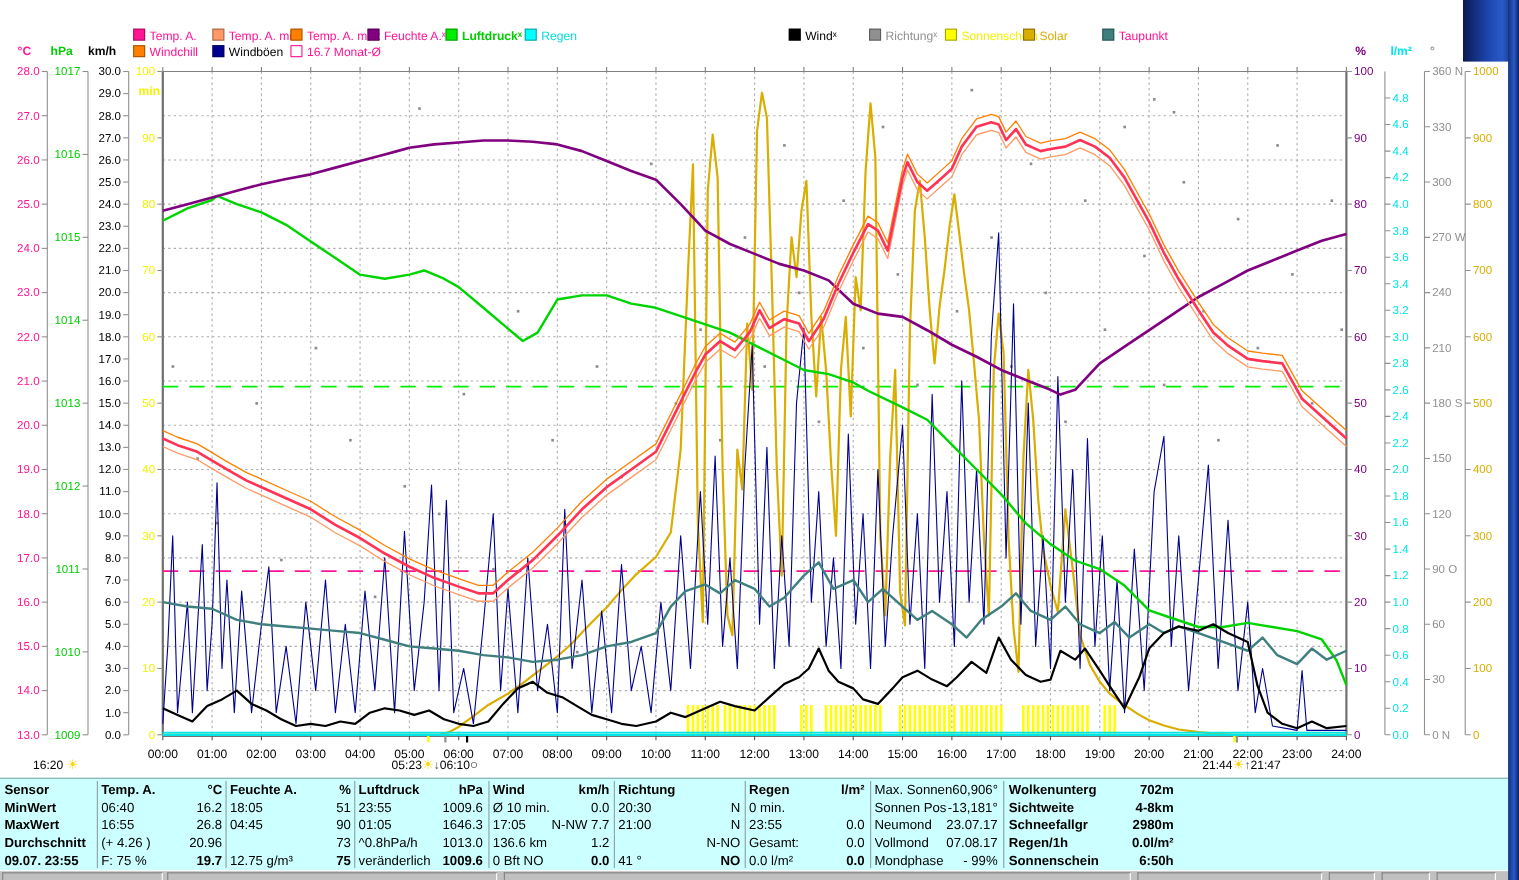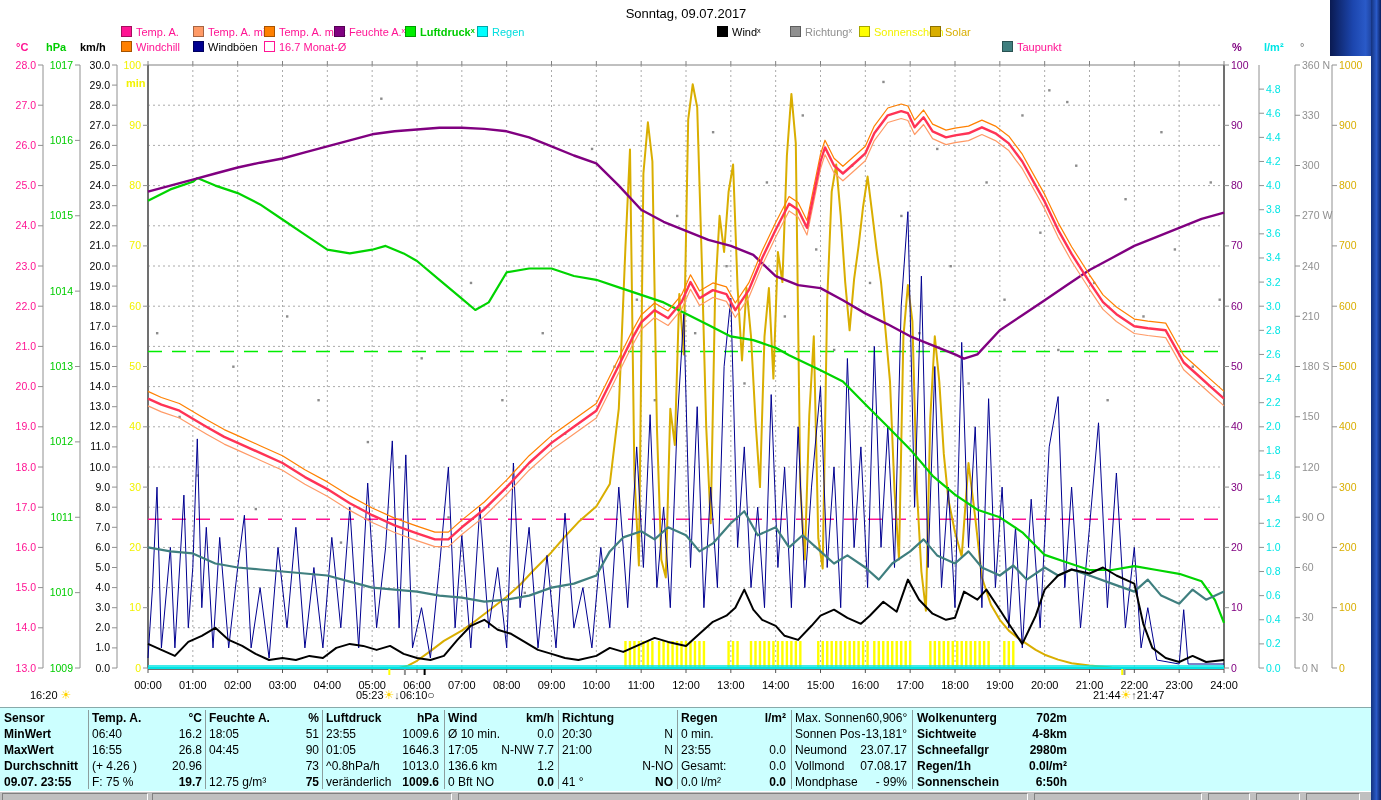--- a/index.html
+++ b/index.html
@@ -25,34 +25,33 @@
         border-right:1px solid #fff;background:#c0c0c0;box-sizing:border-box;}
   #desk-band{position:absolute;top:0;left:1371px;width:10px;height:800px;
              background:linear-gradient(to right,#14327d,#2a5ac8 55%,#0a1f5e);}
   #desk-notch{position:absolute;top:0;left:1330px;width:51px;height:56px;
              background:linear-gradient(to right,#0a1a52,#1c46ae 45%,#2a5ac8 70%,#0a1f5e);}
 </style>
 </head>
 <body>
 
 <div id="page">
-  <div id="title">Sonntag, 09.07.2017</div>
 
   <div id="legend">
       <div class="legend-item" style="left: 121px; top: 26px;"><span class="box" style="background: rgb(255, 20, 147); border: 1px solid rgba(0, 0, 0, 0.35);"></span><span style="color: rgb(255, 20, 147);">Temp. A.</span></div>
       <div class="legend-item" style="left: 193px; top: 26px;"><span class="box" style="background: rgb(255, 154, 102); border: 1px solid rgba(0, 0, 0, 0.35);"></span><span style="color: rgb(255, 20, 147);">Temp. A. min</span></div>
       <div class="legend-item" style="left: 264px; top: 26px;"><span class="box" style="background: rgb(255, 128, 0); border: 1px solid rgba(0, 0, 0, 0.35);"></span><span style="color: rgb(255, 20, 147);">Temp. A. max</span></div>
       <div class="legend-item" style="left: 334px; top: 26px; text-align: center;"><span class="box" style="background: rgb(128, 0, 128); border: 1px solid rgba(0, 0, 0, 0.35);"></span><span style="color: rgb(255, 20, 147);">Feuchte A.ˣ</span></div>
       <div class="legend-item" style="left: 405px; top: 26px; font-weight: bold;"><span class="box" style="background: rgb(0, 238, 0); border: 1px solid rgba(0, 0, 0, 0.35);"></span><span style="color: rgb(0, 204, 0);">Luftdruckˣ</span></div>
       <div class="legend-item" style="left: 477px; top: 26px;"><span class="box" style="background: rgb(0, 255, 255); border: 1px solid rgba(0, 0, 0, 0.35);"></span><span style="color: rgb(0, 221, 221);">Regen</span></div>
       <div class="legend-item" style="left: 717px; top: 26px;"><span class="box" style="background: rgb(0, 0, 0); border: 1px solid rgba(0, 0, 0, 0.35);"></span><span style="color: rgb(0, 0, 0);">Windˣ</span></div>
       <div class="legend-item" style="left: 790px; top: 26px;"><span class="box" style="background: rgb(144, 144, 144); border: 1px solid rgba(0, 0, 0, 0.35);"></span><span style="color: rgb(144, 144, 144);">Richtungˣ</span></div>
       <div class="legend-item" style="left: 859px; top: 26px;"><span class="box" style="background: rgb(255, 255, 0); border: 1px solid rgba(0, 0, 0, 0.35);"></span><span style="color: rgb(242, 242, 0);">Sonnenschein</span></div>
       <div class="legend-item" style="left: 930px; top: 26px;"><span class="box" style="background: rgb(217, 174, 0); border: 1px solid rgba(0, 0, 0, 0.35);"></span><span style="color: rgb(217, 174, 0);">Solar</span></div>
-      <div class="legend-item" style="left: 1002px; top: 26px; margin-top: 15px;"><span class="box" style="background: rgb(63, 127, 127); border: 1px solid rgba(0, 0, 0, 0.35);"></span><span style="color: rgb(255, 20, 147);">Taupunkt</span></div>
+      <div class="legend-item" style="left: 1002px; top: 26px;"><span class="box" style="background: rgb(63, 127, 127); border: 1px solid rgba(0, 0, 0, 0.35);"></span><span style="color: rgb(255, 20, 147);">Taupunkt</span></div>
       <div class="legend-item" style="left: 121px; top: 41px;"><span class="box" style="background: rgb(255, 128, 0); border: 1px solid rgba(0, 0, 0, 0.35);"></span><span style="color: rgb(255, 20, 147);">Windchill</span></div>
       <div class="legend-item" style="left: 193px; top: 41px;"><span class="box" style="background: rgb(0, 0, 144); border: 1px solid rgba(0, 0, 0, 0.35);"></span><span style="color: rgb(0, 0, 0); margin-top: 33px;">Windböen</span></div>
       <div class="legend-item" style="left: 264px; top: 41px;"><span class="box" style="background: rgb(255, 255, 255); border: 1px solid rgb(255, 20, 147);"></span><span style="color: rgb(255, 20, 147);">16.7 Monat-Ø</span></div>
     </div>
 
   <span class="axhead" style="left: 16px; top: 41px; color: rgb(255, 20, 147);">°C</span>
   <span class="axhead" style="left: 46px; top: 41px; color: rgb(0, 204, 0);">hPa</span>
   <span class="axhead" style="left: 80px; top: 41px; color: rgb(0, 0, 0);">km/h</span>
   <span class="axhead" style="left: 126px; top: 41px; color: rgb(242, 242, 0); margin-top: 36px;">min</span>
   <span class="axhead" style="left: 1232px; top: 41px; color: rgb(128, 0, 128);">%</span>

